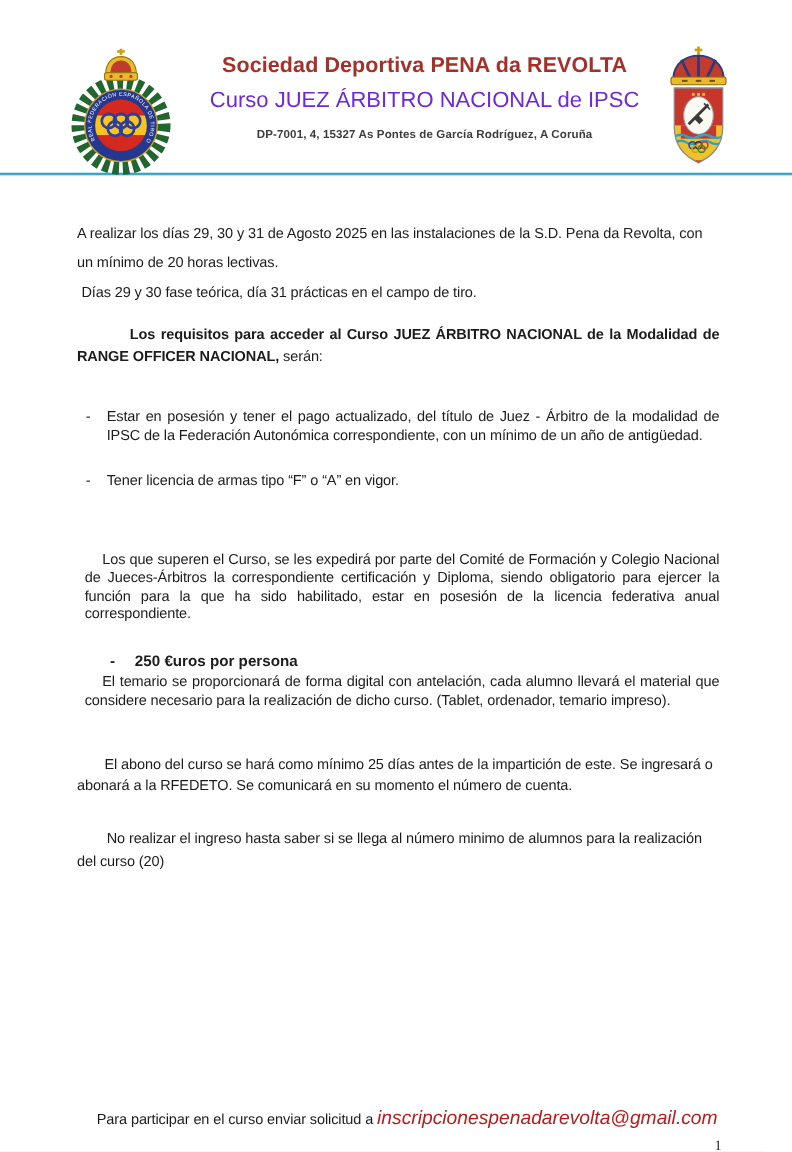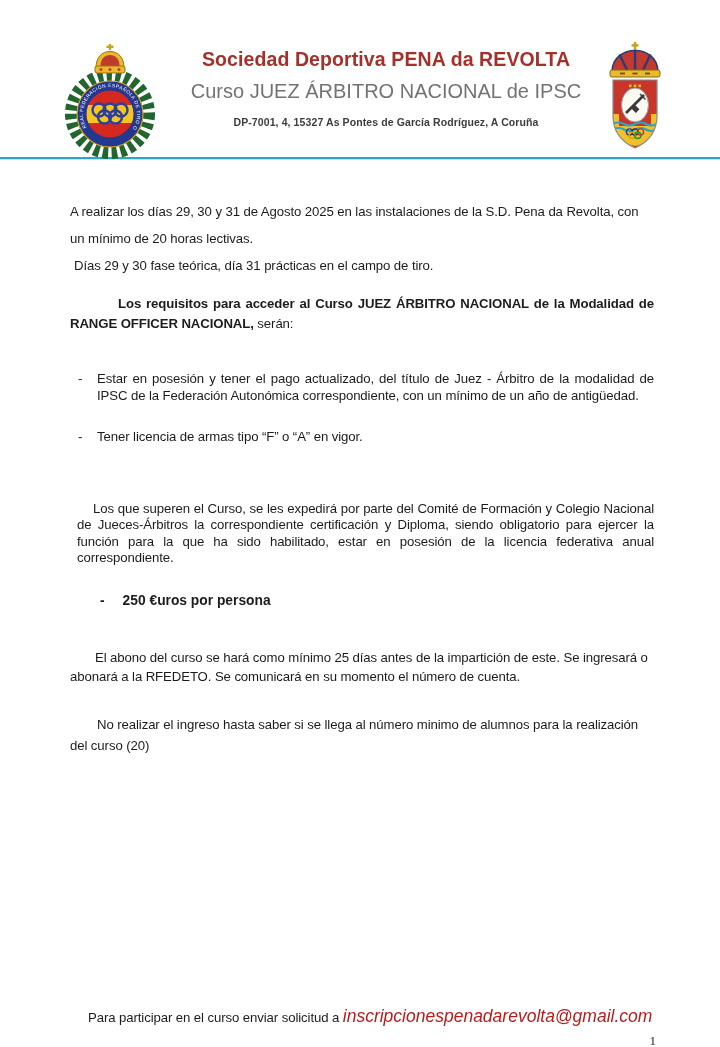--- a/index.html
+++ b/index.html
@@ -22,21 +22,21 @@
     align-items:flex-start;
   }
   .logo-left { margin:44px 0 0 54px; width:112px; height:116px; flex:0 0 auto; }
   .logo-right { margin:42px 56px 0 0; width:58px; height:114px; flex:0 0 auto; }
   .head-text { flex:1 1 auto; text-align:center; padding-top:48px; }
   .org-title {
     font-size:19.5px; font-weight:700; color:#a5302a; letter-spacing:0.1px;
   }
   .course-title {
     margin-top:9px;
-    font-size:20px; font-weight:400; color:#737373;
+    font-size:20px; font-weight:400; color:#6d28d9;
   }
   .address-line {
     margin-top:13px;
     font-size:10.5px; font-weight:700; color:#3d3d3d; letter-spacing:0.1px;text-align:center;
   }
   .rule { height:3px; background:#2ba6c9; border-bottom:1px solid #bfe6ef; }
 
   
   .content {
     position:relative;
@@ -240,20 +240,21 @@
     </div>
 
     <p class="p-cert">Los que superen el Curso, se les expedirá por parte del Comité de Formación y Colegio Nacional de Jueces-Árbitros la correspondiente certificación y Diploma, siendo obligatorio para ejercer la función para la que ha sido habilitado, estar en posesión de la licencia federativa anual correspondiente.</p>
 
 
     <div class="price-line">
       <span class="dash">-</span>
       <span class="pamount">250 €uros por persona</span>
     </div>
 
+    <p class="p-materials">El temario se proporcionará de forma digital con antelación, cada alumno llevará el material que considere necesario para la realización de dicho curso. (Tablet, ordenador, temario impreso).</p>
 
     <p class="p-payment">El abono del curso se hará como mínimo 25 días antes de la impartición de este. Se ingresará o abonará a la RFEDETO. Se comunicará en su momento el número de cuenta.</p>
 
     <p class="p-warning">No realizar el ingreso hasta saber si se llega al número minimo de alumnos para la realización del curso (20)</p>
 
     <p class="contact"><span>Para participar en el curso enviar solicitud a </span><a class="email" href="#">inscripcionespenadarevolta@gmail.com</a></p>
 
     <div class="pageno">1</div>
 
   </div>

